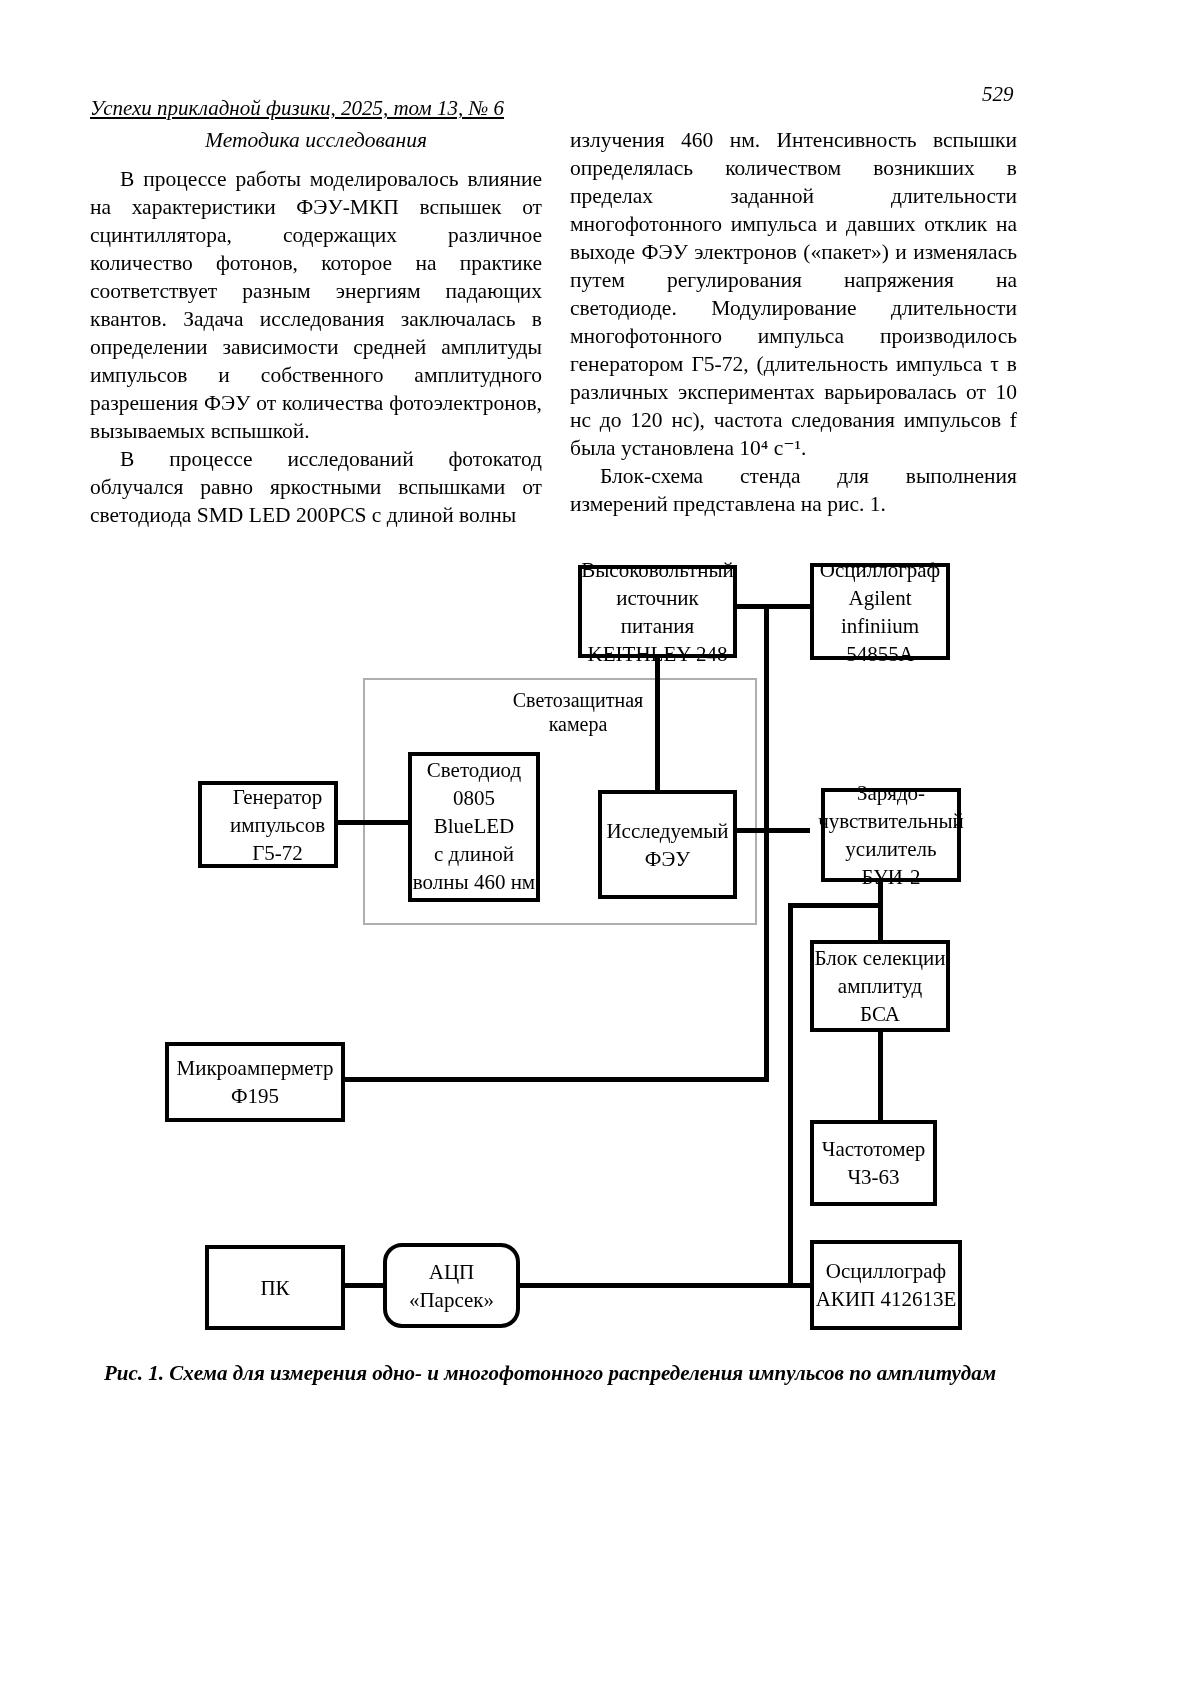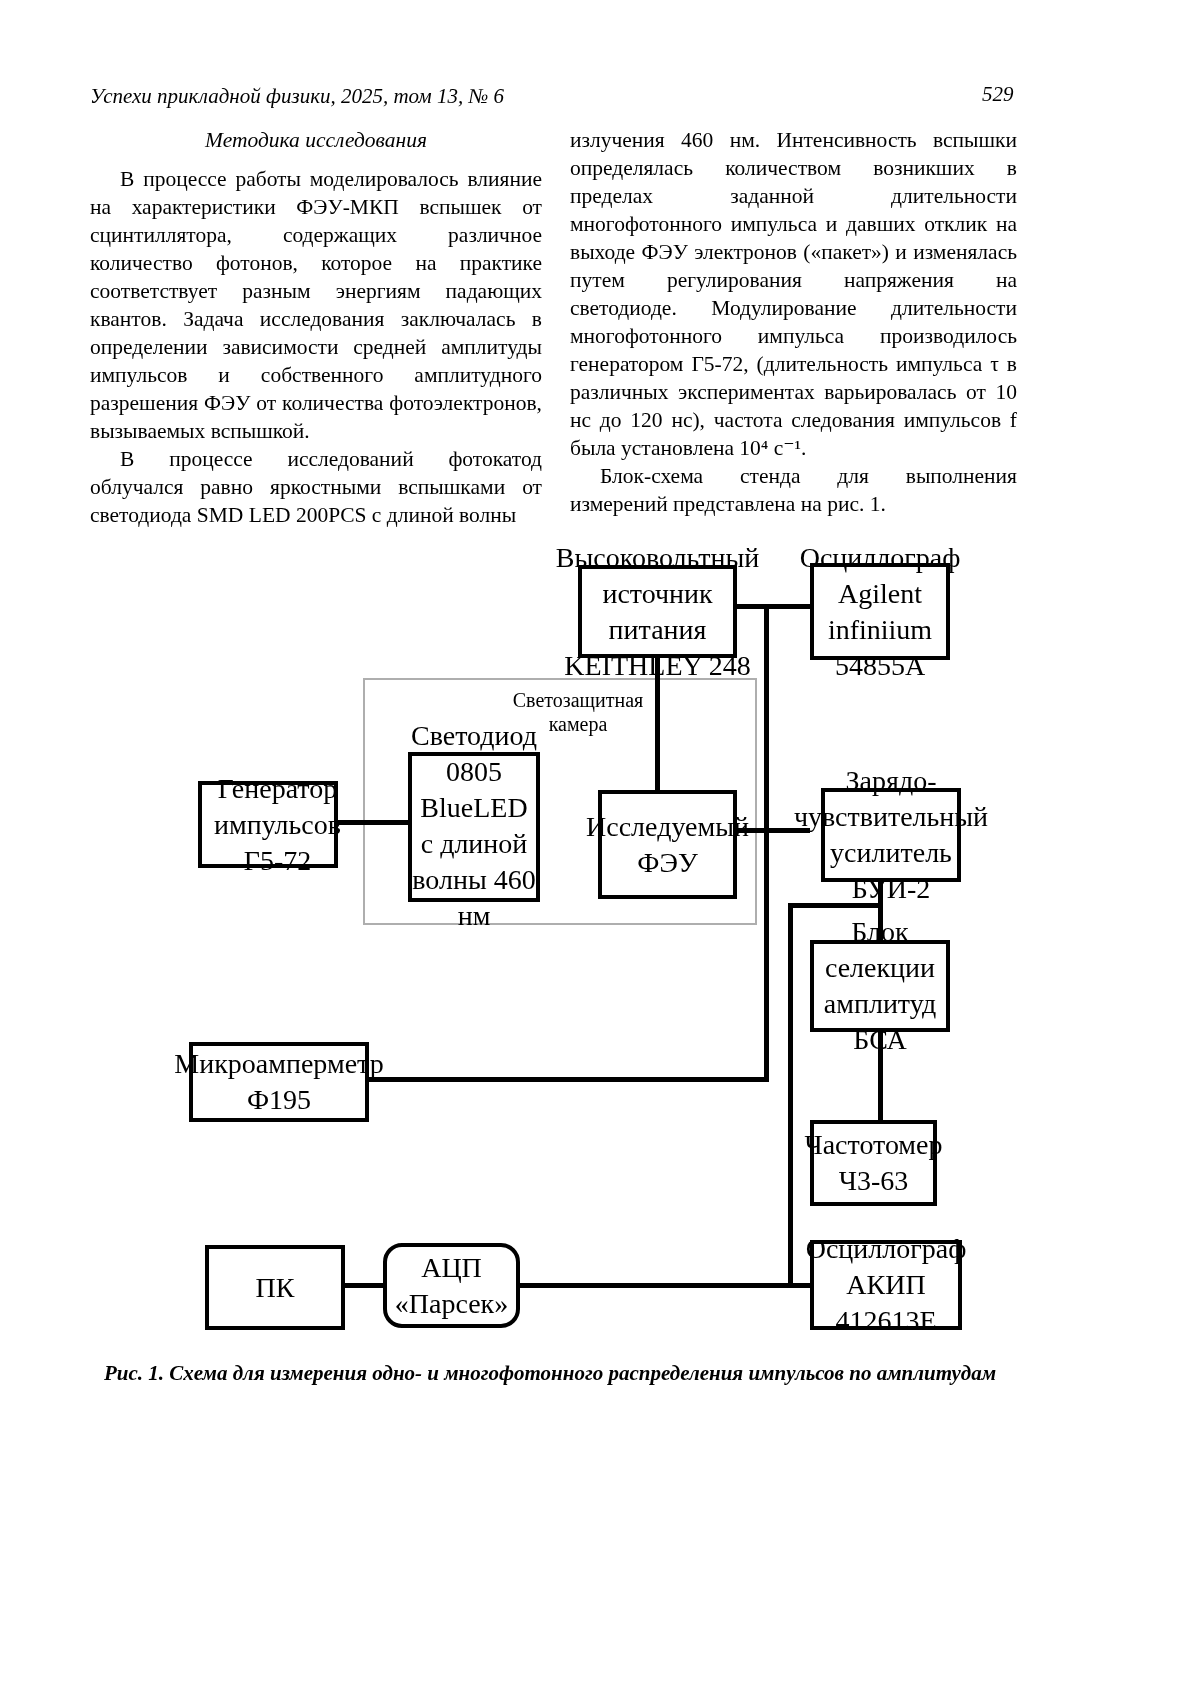--- a/index.html
+++ b/index.html
@@ -7,22 +7,22 @@
     position: relative;
     width: 1200px;
     height: 1698px;
     background: #ffffff;
     font-family: "Liberation Serif", "DejaVu Serif", serif;
     color: #000;
     overflow: hidden;
   }
   
   .hdr-left {
-    position: absolute; left: 90px; top: 84px;
-    font-style: italic; font-size: 21px;
+    position: absolute; left: 90px; top: 96px;
+    font-style: italic; font-size: 21px; text-decoration: underline;
   }
   .hdr-right {
     position: absolute; left: 982px; top: 82px;
     font-style: italic; font-size: 21px;
   }
   
   .col {
     position: absolute; top: 126px;
     font-size: 21.5px; line-height: 28px;
     text-align: justify;
@@ -57,21 +57,21 @@
   .ln {
     position: absolute; z-index: 2; background: #000;
   }
   .dbox {
     position: absolute; z-index: 3;
     border: 4px solid #000; box-sizing: border-box;
     background: #fff;
     display: flex; flex-direction: column;
     align-items: center; justify-content: center;
     text-align: center;
-    font-size: 28px; line-height: 36px;
+    font-size: 21px; line-height: 28px;
     white-space: pre-line;
   }
   .led-svg { margin-top: 2px; }
   .caption {
     position: absolute; left: 50px; top: 1360px; width: 1000px;
     text-align: center;
     font-size: 21px; font-weight: bold; font-style: italic;
     line-height: 26px;
   }
 </style>
@@ -163,21 +163,21 @@
 усилитель
 БУИ-2</span>
     </div>
 
     <div class="dbox" style="left:810px; top:400px; width:140px; height:92px;">
       <span>Блок селекции
 амплитуд
 БСА</span>
     </div>
 
-    <div class="dbox" style="left:165px; top:502px; width:180px; height:80px;margin-left:24px;">
+    <div class="dbox" style="left:165px; top:502px; width:180px; height:80px;">
       <span>Микроамперметр
 Ф195</span>
     </div>
 
     <div class="dbox" style="left:810px; top:580px; width:127px; height:86px;">
       <span>Частотомер
 Ч3-63</span>
     </div>
 
     <div class="dbox" style="left:205px; top:705px; width:140px; height:85px;">

